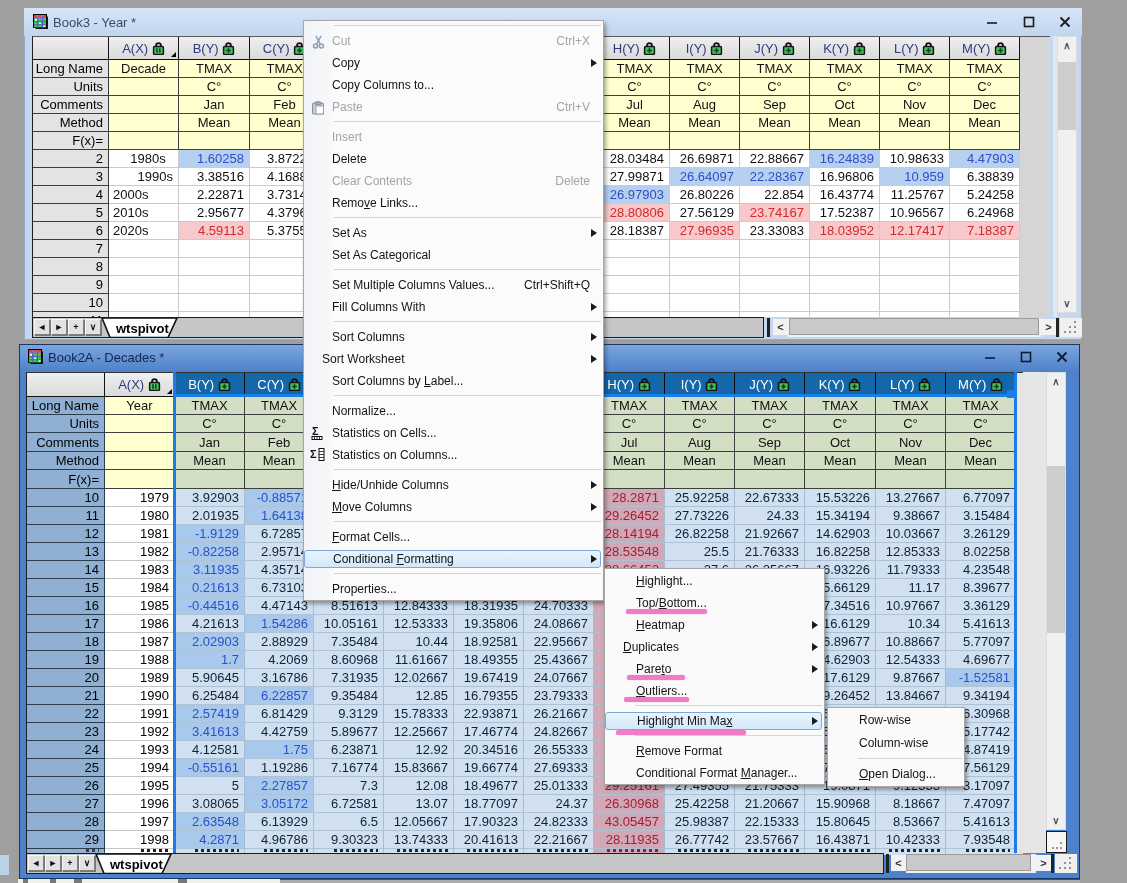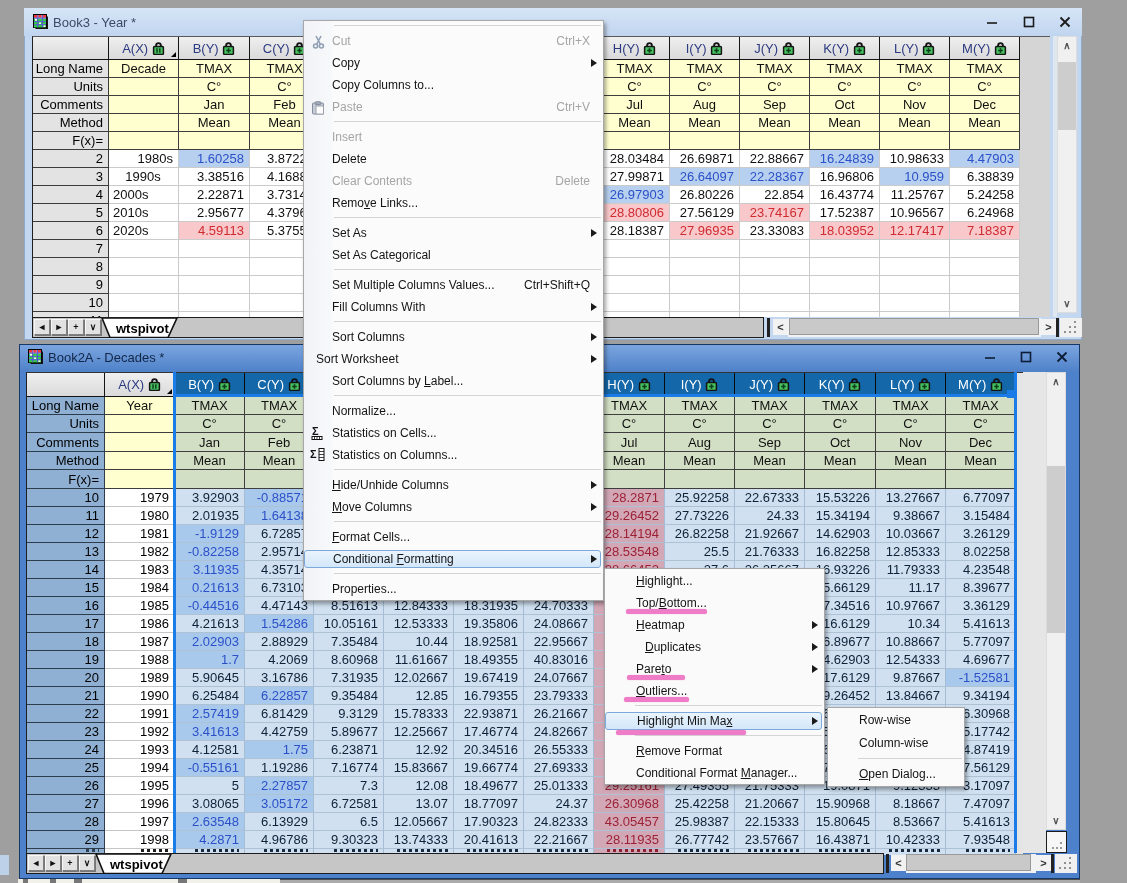--- a/index.html
+++ b/index.html
@@ -265,37 +265,37 @@
             <td class="lb"></td>
             <td class="lb"></td>
             <td class="lb"></td>
             <td class="lb"></td>
             <td class="lb"></td>
             <td class="lb"></td>
             <td class="lb"></td>
           </tr>
           <tr style="height:18px">
             <td class="rh">2</td>
-            <td class="c" style="text-align:right;padding-left:14px">1980s</td>
+            <td class="c" style="text-align:center;padding-left:14px">1980s</td>
             <td class="cb">1.60258</td>
             <td class="c">3.87226</td>
             <td class="c">7.11935</td>
             <td class="c">12.2543</td>
             <td class="c">17.8032</td>
             <td class="c">24.1581</td>
             <td class="c">28.03484</td>
             <td class="c">26.69871</td>
             <td class="c">22.88667</td>
             <td class="cb">16.24839</td>
             <td class="c">10.98633</td>
             <td class="cb">4.47903</td>
           </tr>
           <tr style="height:18px">
             <td class="rh">3</td>
-            <td class="c" style="text-align:center;padding-left:4px">1990s</td>
+            <td class="c" style="text-align:right;padding-left:4px">1990s</td>
             <td class="c">3.38516</td>
             <td class="c">4.16888</td>
             <td class="c">7.61290</td>
             <td class="c">13.0433</td>
             <td class="c">18.9032</td>
             <td class="c">24.8086</td>
             <td class="c">27.99871</td>
             <td class="cb">26.64097</td>
             <td class="cb">22.28367</td>
             <td class="c">16.96806</td>
@@ -798,21 +798,21 @@
             <td class="c2">5.77097</td>
           </tr>
           <tr style="height:18px">
             <td class="rh2">19</td>
             <td class="ca">1988</td>
             <td class="c2b">1.7</td>
             <td class="c2">4.2069</td>
             <td class="c2">8.60968</td>
             <td class="c2">11.61667</td>
             <td class="c2">18.49355</td>
-            <td class="c2">40.83016</td>
+            <td class="c2">25.43667</td>
             <td class="c2p">29.04839</td>
             <td class="c2">26.83226</td>
             <td class="c2">22.84</td>
             <td class="c2">14.62903</td>
             <td class="c2">12.54333</td>
             <td class="c2">4.69677</td>
           </tr>
           <tr style="height:18px">
             <td class="rh2">20</td>
             <td class="ca">1989</td>
@@ -1111,21 +1111,21 @@
     <div class="mi">
       <span class="ml" style="padding-left:28px">Fill Columns With</span>
       <span class="ar"></span>
     </div>
     <div class="ms"></div>
     <div class="mi">
       <span class="ml" style="padding-left:28px">Sort Columns</span>
       <span class="ar"></span>
     </div>
     <div class="mi">
-      <span class="ml" style="padding-left:12px">Sort Worksheet</span>
+      <span class="ml" style="padding-left:18px">Sort Worksheet</span>
       <span class="ar"></span>
     </div>
     <div class="mi">
       <span class="ml" style="padding-left:28px">Sort Columns by <u>L</u>abel...</span>
     </div>
     <div class="ms"></div>
     <div class="mi">
       <span class="ml" style="padding-left:28px">Normalize...</span>
     </div>
     <div class="mi">
@@ -1171,21 +1171,21 @@
       <span class="ml" style="padding-left:31px"><u>H</u>ighlight...</span>
     </div>
     <div class="mi">
       <span class="ml" style="padding-left:31px">Top/<u>B</u>ottom...</span>
     </div>
     <div class="mi">
       <span class="ml" style="padding-left:31px"><u>H</u>eatmap</span>
       <span class="ar"></span>
     </div>
     <div class="mi">
-      <span class="ml" style="padding-left:40px"><u>D</u>uplicates</span>
+      <span class="ml" style="padding-left:18px"><u>D</u>uplicates</span>
       <span class="ar"></span>
     </div>
     <div class="mi">
       <span class="ml" style="padding-left:31px">Pare<u>t</u>o</span>
       <span class="ar"></span>
     </div>
     <div class="mi">
       <span class="ml" style="padding-left:31px"><u>O</u>utliers...</span>
     </div>
     <div class="ms"></div>

